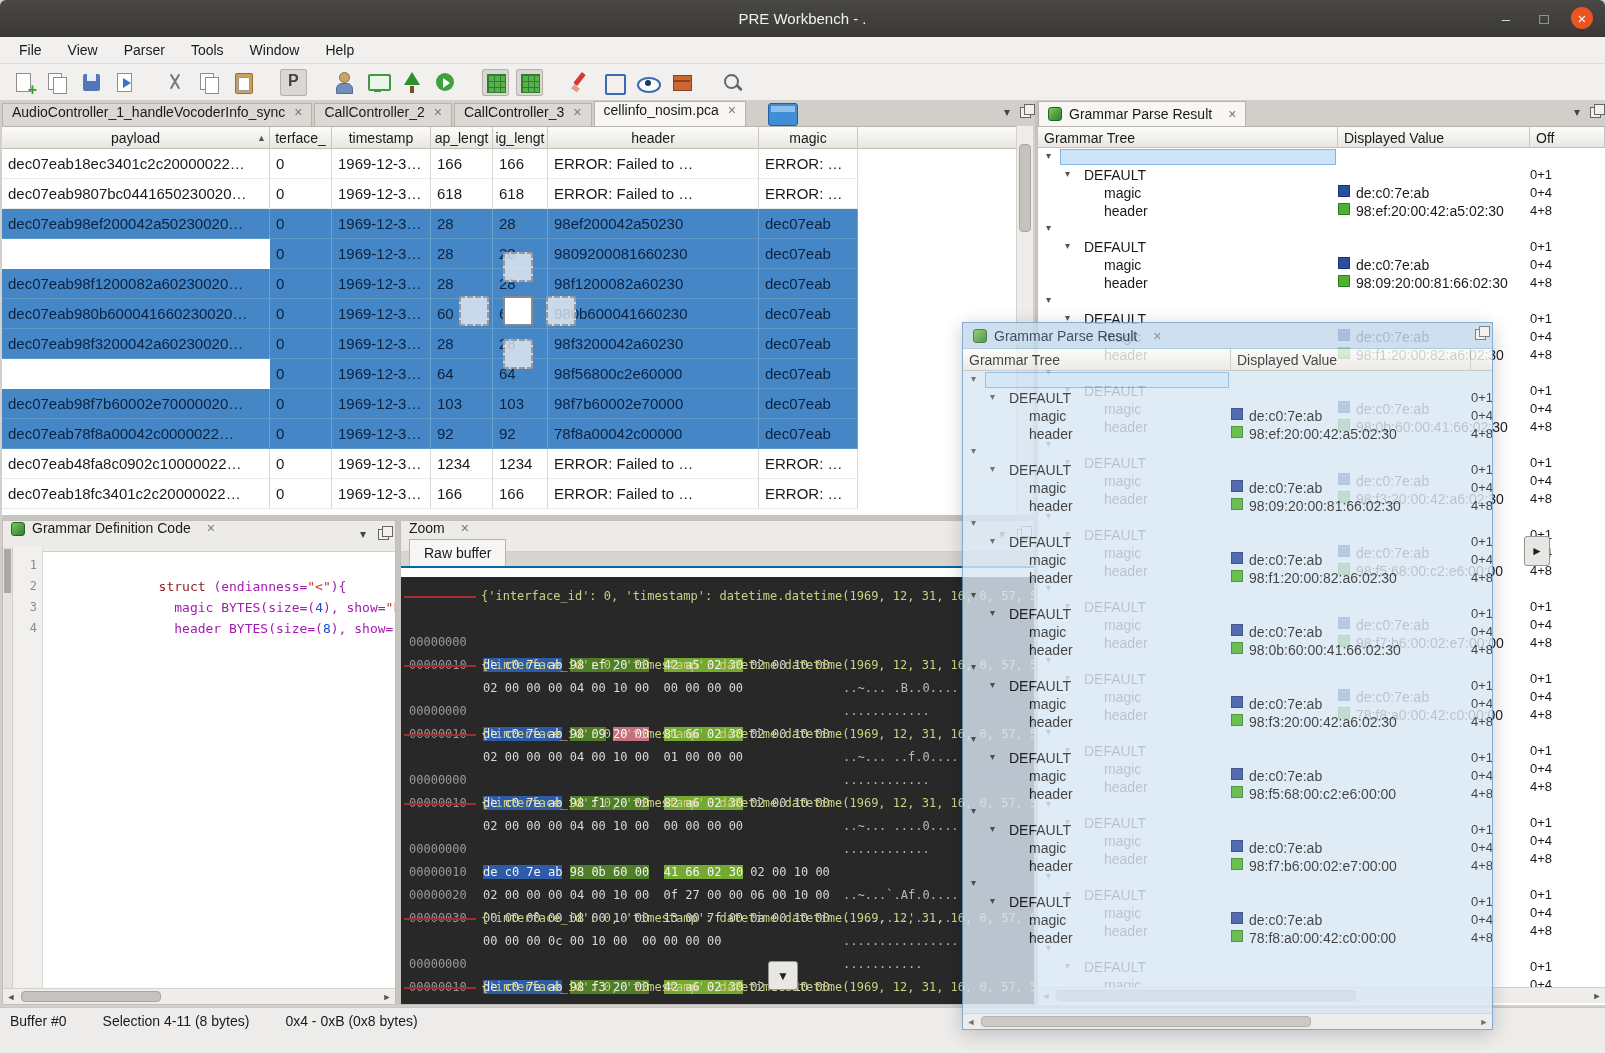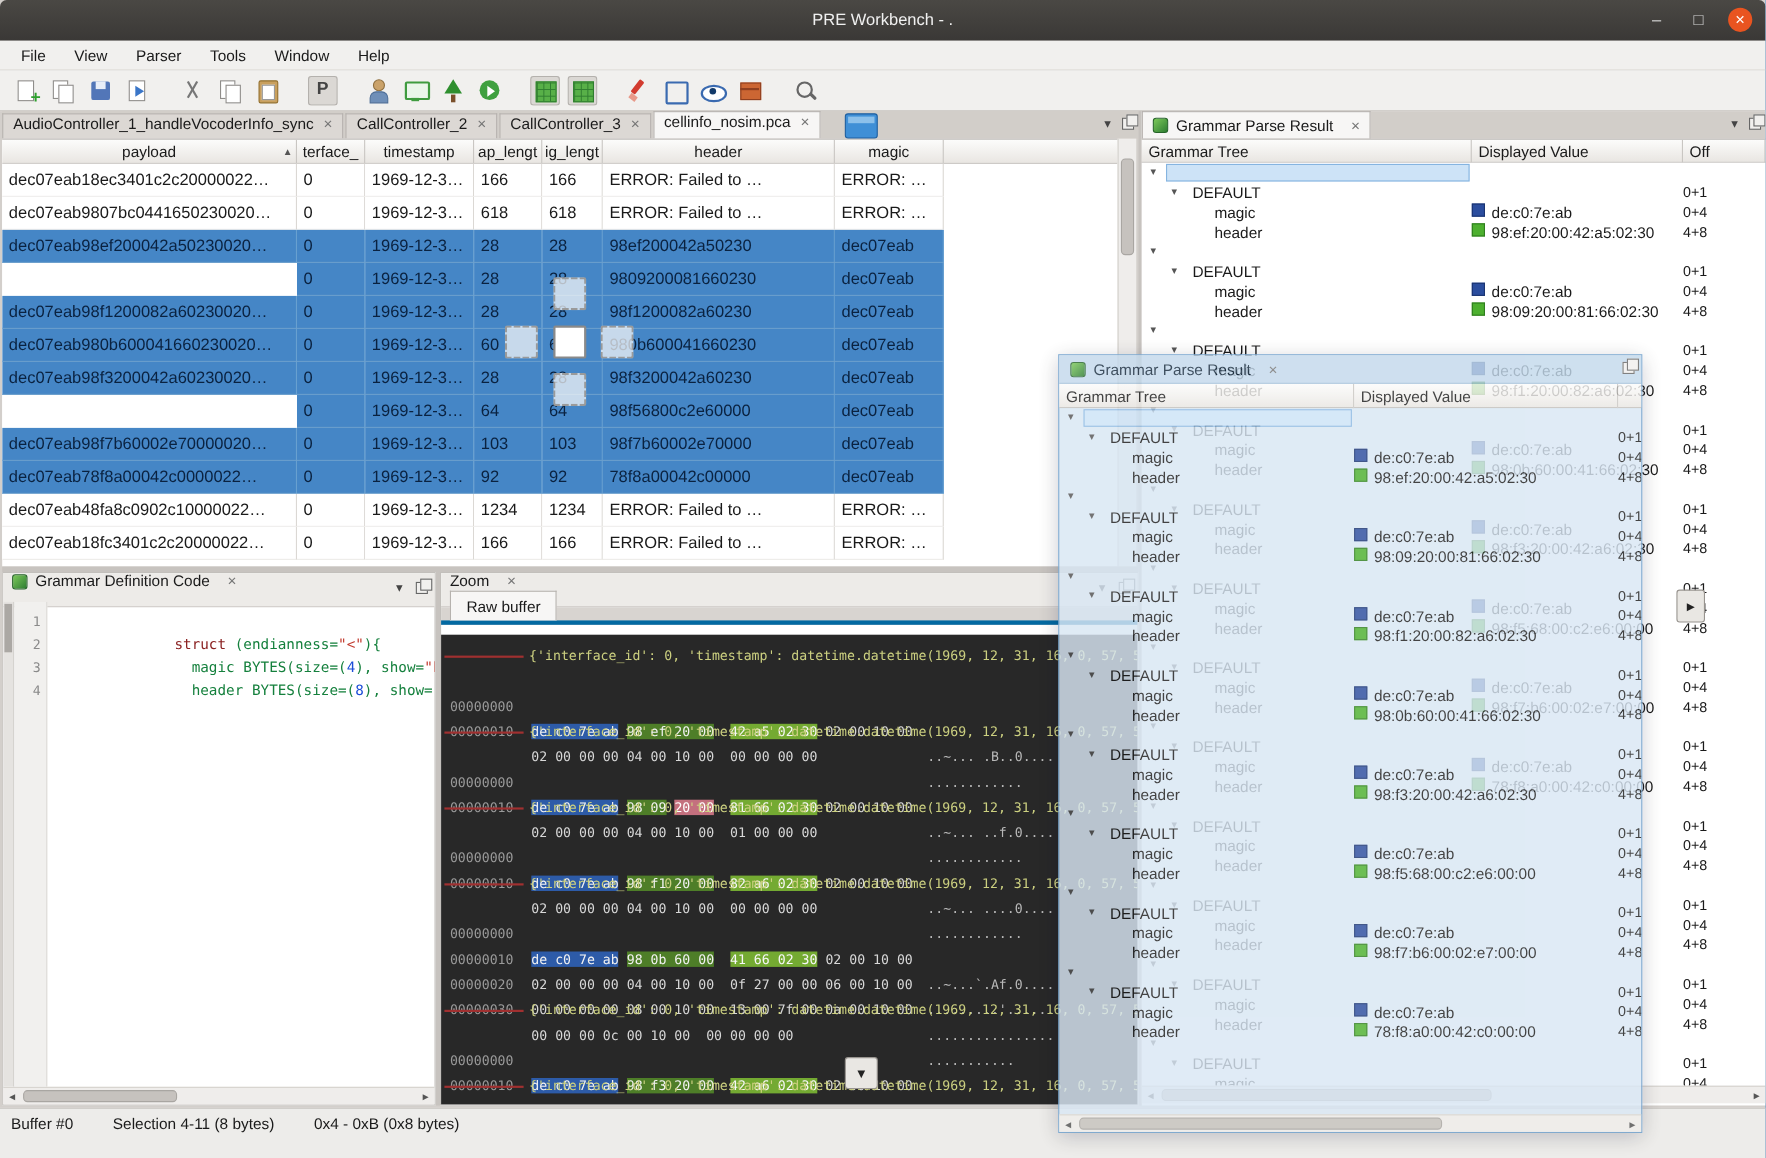--- a/index.html
+++ b/index.html
@@ -115,26 +115,26 @@
 .minimap{position:absolute;left:0;top:0;width:10px;bottom:0;background:#e5e3e0;border-right:1px solid #d2cfcb}
 .minithumb{position:absolute;left:1px;top:2px;width:7px;height:44px;background:#aba8a4}
 .gutter{position:absolute;left:10px;top:0;width:30px;bottom:0;background:#f1f0ee;border-right:1px solid #dddbd7}
 .codelines{position:absolute;left:40px;top:0;right:0}
 .cline{height:21px;line-height:21px;font-family:"DejaVu Sans Mono",monospace;font-size:13px;white-space:pre;padding-left:6px}
 .lnum{height:21px;line-height:21px;text-align:right;padding-right:5px;color:#8a8a8a;font-family:"DejaVu Sans Mono",monospace;font-size:12px}
 .codewrap{position:absolute;left:0;top:8px;right:0}
 .cseg.kw{color:#8b2222;font-weight:400}
 .cseg.str{color:#c23b2f}
 .cseg.num{color:#1d4ed8}
-.cseg.pl{color:#15803d}
+.cseg.pl{color:#a21caf}
 .code-hscroll{position:absolute;left:0;bottom:0;right:0;height:16px}
 
 
 .zoom-panel{position:absolute;left:400px;top:520px;width:635px;height:485px;background:#fff;border:1px solid #c2bfbb}
-.ztabrow{position:relative;height:16px;background:#d8d4d0;border-bottom:4px solid #0369a1;display:flex;align-items:flex-end;padding-left:8px}
+.ztabrow{position:relative;height:16px;background:#d8d4d0;border-bottom:2px solid #0369a1;display:flex;align-items:flex-end;padding-left:8px}
 .ztab{display:inline-flex;align-items:center;height:27px;padding:0 14px;background:#f7f6f5;border:1px solid #b6b2ae;border-bottom:none;font-size:14px}
 .hexview{position:absolute;left:0;top:56px;right:0;bottom:0;background:#282828;overflow:hidden;padding-top:8px}
 .hline,.hannot{position:relative;height:23px;line-height:23px;font-family:"DejaVu Sans Mono",monospace;font-size:12px;white-space:pre}
 .hannot{color:#ccd080}
 .hannot .atext{position:absolute;left:80px;top:0;white-space:pre}
 .redline{position:absolute;left:3px;top:11px;width:72px;height:2px;background:#a03030}
 .haddr{position:absolute;left:8px;color:#9a9a9a}
 .hbytes{position:absolute;left:82px}
 .hseg{white-space:pre}
 .hseg.b{background:var(--hex-magic-bg,#2d5ba8);color:#f2f2f2}

